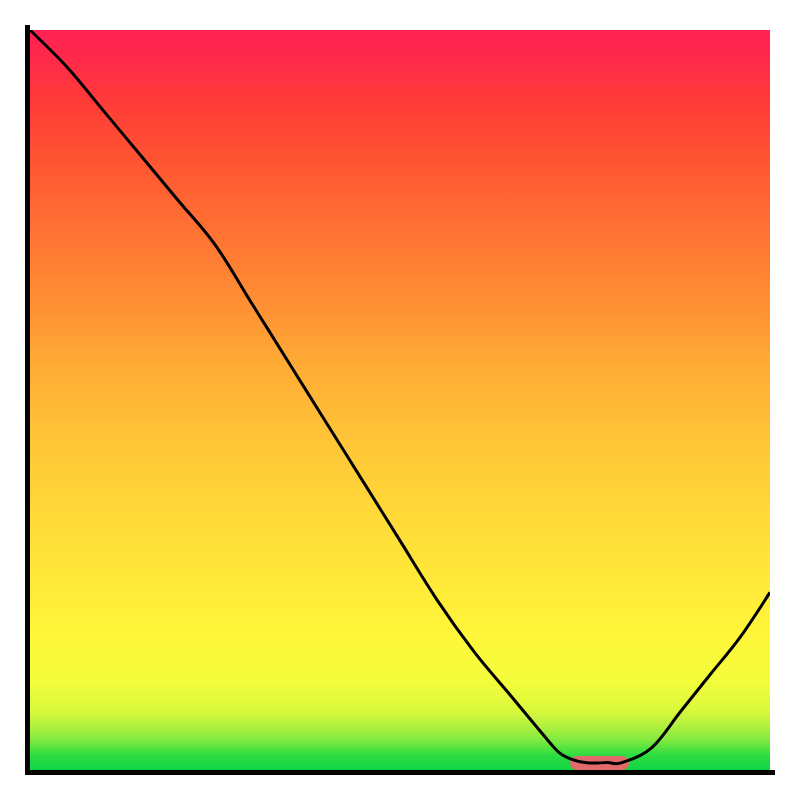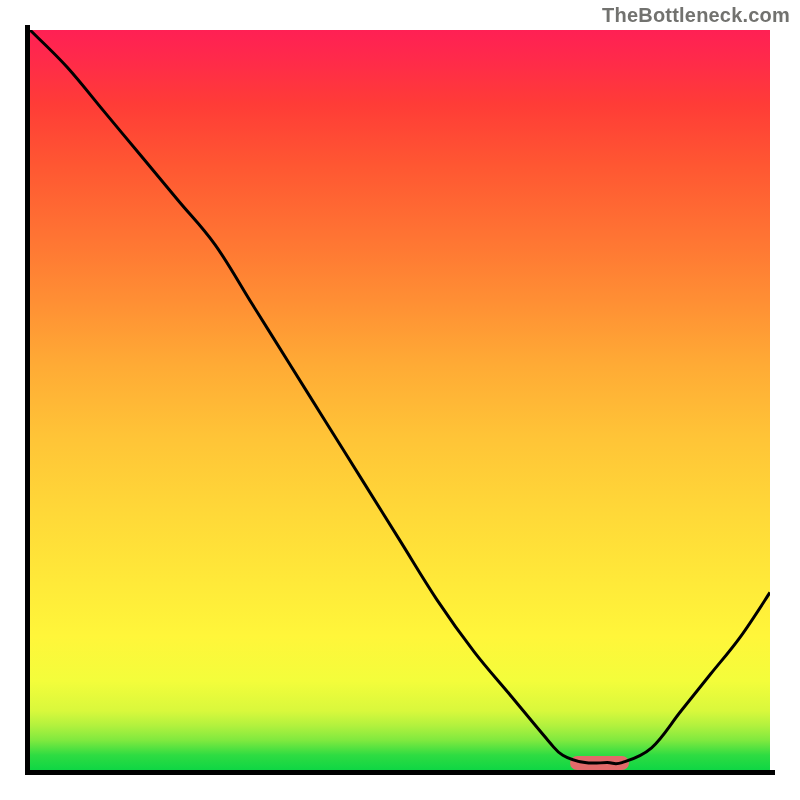--- a/index.html
+++ b/index.html
@@ -80,21 +80,20 @@
     height: 14px;
     background: #e26a6a;
     border-radius: 7px;
   }
 </style>
 </head>
 <body>
 
 <div class="container">
 
-  <div class="watermark">TheBottleneck.com</div>
 
   <div class="plot-area"></div>
 
   <div class="axis-left"></div>
   <div class="axis-bottom"></div>
 
   <div class="optimal-marker" id="optimal-marker" style="left: 570.2px; width: 59.2px; top: 755.6px; background: rgb(226, 106, 106);"></div>
 
   <svg class="curve" viewBox="0 0 740 740" preserveAspectRatio="none">
     <path id="curve-path" d="M 0.0 0.0 C 6.7 6.7, 23.7 22.3, 37.0 37.0 C 50.3 51.7, 60.7 65.4, 74.0 81.4 C 87.3 97.4, 97.7 109.8, 111.0 125.8 C 124.3 141.8, 134.7 154.2, 148.0 170.2 C 161.3 186.2, 171.7 196.0, 185.0 214.6 C 198.3 233.2, 208.7 252.5, 222.0 273.8 C 235.3 295.1, 245.7 311.7, 259.0 333.0 C 272.3 354.3, 282.7 370.9, 296.0 392.2 C 309.3 413.5, 319.7 430.1, 333.0 451.4 C 346.3 472.7, 356.7 489.3, 370.0 510.6 C 383.3 531.9, 393.7 549.8, 407.0 569.8 C 420.3 589.8, 430.7 604.3, 444.0 621.6 C 457.3 638.9, 467.7 650.0, 481.0 666.0 C 494.3 682.0, 508.7 699.7, 518.0 710.4 C 527.3 721.1, 526.1 721.2, 532.8 725.2 C 539.5 729.2, 547.0 731.3, 555.0 732.6 C 563.0 733.9, 570.5 732.6, 577.2 732.6 C 583.9 732.6, 584.0 735.3, 592.0 732.6 C 600.0 729.9, 610.9 727.1, 621.6 717.8 C 632.3 708.5, 640.5 694.1, 651.2 680.8 C 661.9 667.5, 670.1 657.1, 680.8 643.8 C 691.5 630.5, 699.7 621.5, 710.4 606.8 C 721.1 592.1, 734.7 570.4, 740.0 562.4" fill="none" stroke="#000000" stroke-width="3"></path>

